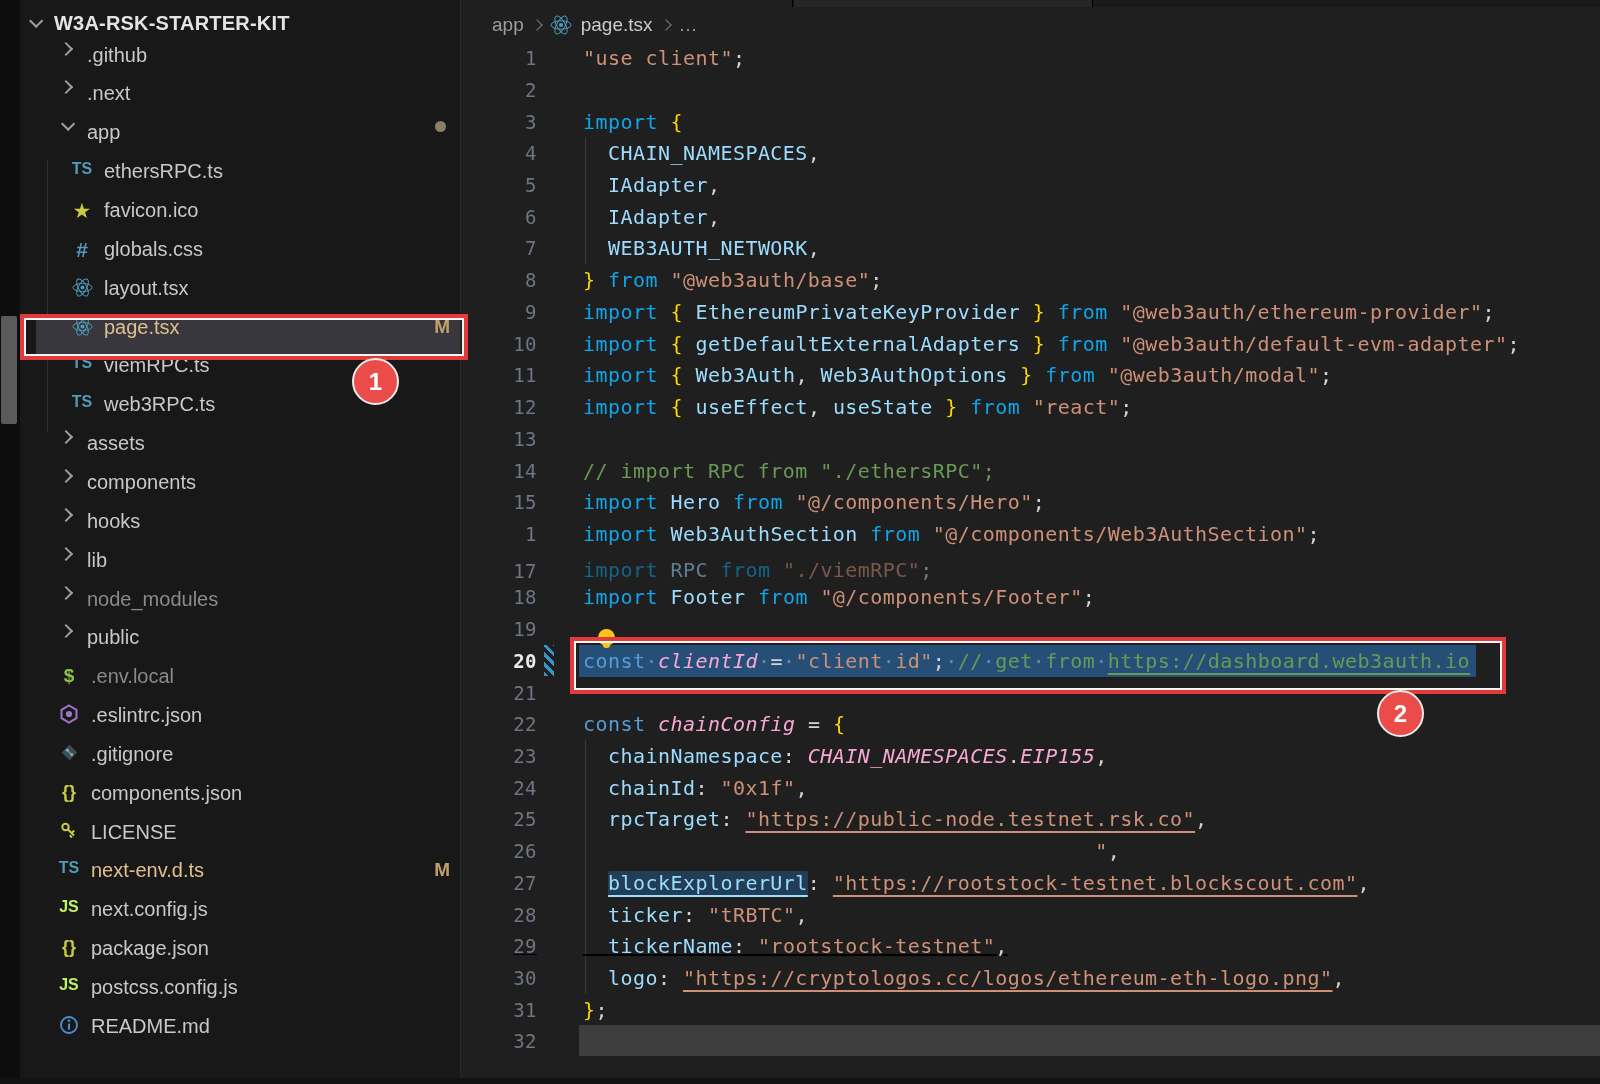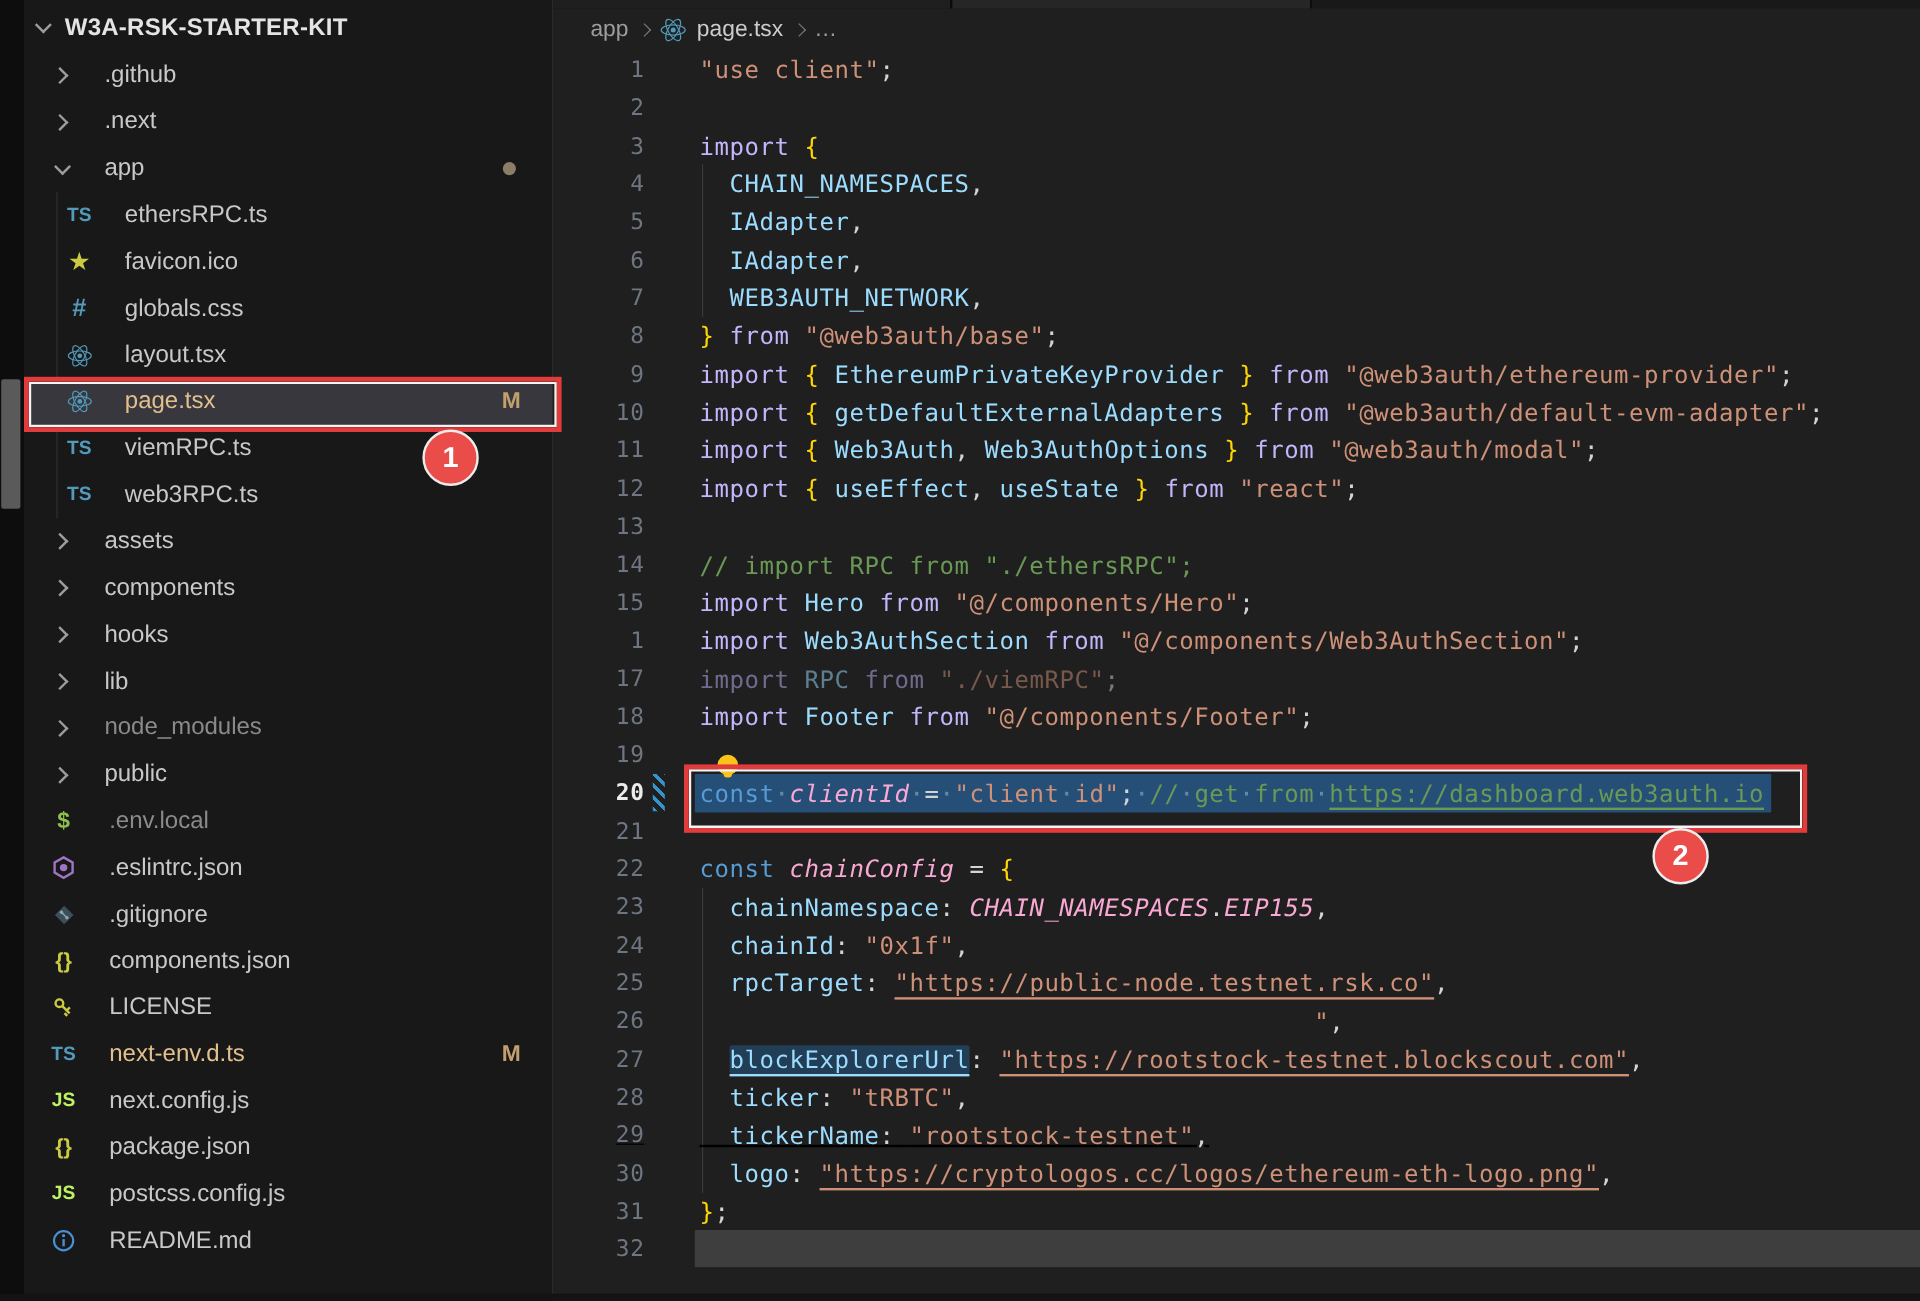--- a/index.html
+++ b/index.html
@@ -7,21 +7,21 @@
   .window {
     position:relative; width:1600px; height:1084px; overflow:hidden;
     background:#1f1f1f; font-family:"Liberation Sans", sans-serif;
   }
   
   .left-col { position:absolute; left:0; top:0; width:20px; height:1084px; background:#0d0d0d; }
   .left-scroll { position:absolute; left:1px; top:316px; width:16px; height:108px; background:#5a5a5a; border-radius:2px; }
   .sidebar { position:absolute; left:20px; top:0; width:440px; height:1084px; background:#181818; }
   .sb-header { position:absolute; left:0; top:6px; width:440px; height:34px; display:flex; align-items:center; padding-left:4px; gap:8px;
     color:#e4e4e4; font-size:20px; font-weight:bold; letter-spacing:.2px; }
-  .tree-row { position:absolute; left:0; width:440px; height:38.8px; display:flex; align-items:center; gap:25px; font-size:20px; color:#c8c8c8; }
+  .tree-row { position:absolute; left:16px; width:440px; height:38.8px; display:flex; align-items:flex-start; gap:9px; font-size:20px; color:#c8c8c8; }
   .tree-row.lvl0 { padding-left:20px; }
   .tree-row.lvl1 { padding-left:33px; }
   .tree-row.sel { background:#37373d; }
   .tree-row .label { white-space:nowrap; }
   .tree-row.dimmed .label { color:#8a8a8a; }
   .tree-row.modified .label { color:#e2c08d; }
   .chev { width:10px; height:10px; border-right:2px solid #9b9ea1; border-bottom:2px solid #9b9ea1; display:inline-block; flex:none; margin:0 7px 0 5px; }
   .chev.right { transform:rotate(-45deg); }
   .chev.down  { transform:rotate(45deg) translateY(-3px); }
   .fico { width:26px; flex:none; display:inline-flex; justify-content:center; align-items:center; font-weight:bold; }
@@ -42,21 +42,21 @@
   .breadcrumb { position:absolute; left:31px; top:12px; height:26px; display:flex; align-items:center; gap:9px; font-size:19px; color:#9d9d9d; }
   .breadcrumb .bc-file { color:#cccccc; }
   .bc-sep { width:8px; height:8px; border-right:1.6px solid #7c7c7c; border-bottom:1.6px solid #7c7c7c; transform:rotate(-45deg); display:inline-block; }
   .code-row { position:absolute; left:0; width:1140px; height:31.72px; display:flex; align-items:center;
     font-family:"DejaVu Sans Mono", monospace; font-size:20px; letter-spacing:.45px; }
   .gutter { display:inline-block; width:76px; text-align:right; flex:none; color:#6d7681; font-size:19px; }
   .gutter.active { color:#ececec; font-weight:bold; }
   .code-text { white-space:pre; margin-left:46px; color:#d4d4d4; }
   .code-text.dim { opacity:.5; }
   .selection { background:#264f78; padding:4px 6px 4px 4px; margin-left:-4px; border-radius:1px; }
-  .tok-kw  { color:#c4b5fd;margin-top:40px; } .tok-kw2 { color:#569cd6; }
+  .tok-kw  { color:#0ea5e9;margin-top:40px; } .tok-kw2 { color:#569cd6; }
   .tok-id  { color:#9cdcfe; } .tok-cst { color:#f9a8d4;font-style:italic; }
   .tok-str { color:#ce9178; }
   .tok-strl{ color:#ce9178; text-decoration:underline; text-underline-offset:5px; }
   .tok-cmt { color:#6a9955; }
   .tok-cmtl{ color:#6a9955; text-decoration:underline; text-underline-offset:5px; }
   .tok-br  { color:#ffd602; } .tok-pun { color:#d4d4d4; } .tok-txt { color:#d4d4d4; }
   .tok-ws  { color:rgba(215,228,240,.38); }
   .tok-hlw { color:#9cdcfe; background:rgba(40,110,175,.38); text-decoration:underline; text-underline-offset:5px; border-radius:2px; }
   .eol-bar { position:absolute; left:118px; top:1025px; width:1022px; height:31px; background:#3e3e3e; }
   .indent-guide { position:absolute; width:1px; background:#3a3a3a; left:124px; }
@@ -329,21 +329,21 @@
           <span class="code-text"><span class="tok-cmt">// import RPC from "./ethersRPC";</span></span>
         </div>
         <div class="code-row" style="top: 486.38px;">
           <span class="gutter">15</span>
           <span class="code-text"><span class="tok-kw">import</span><span class="tok-txt"> </span><span class="tok-id">Hero</span><span class="tok-txt"> </span><span class="tok-kw">from</span><span class="tok-txt"> </span><span class="tok-str">"@/components/Hero"</span><span class="tok-pun">;</span></span>
         </div>
         <div class="code-row" style="top: 518.1px;">
           <span class="gutter">1</span>
           <span class="code-text"><span class="tok-kw">import</span><span class="tok-txt"> </span><span class="tok-id">Web3AuthSection</span><span class="tok-txt"> </span><span class="tok-kw">from</span><span class="tok-txt"> </span><span class="tok-str">"@/components/Web3AuthSection"</span><span class="tok-pun">;</span></span>
         </div>
-        <div class="code-row" style="top: 549.82px;">
+        <div class="code-row" style="top: 549.82px; align-items: flex-end;">
           <span class="gutter">17</span>
           <span class="code-text dim"><span class="tok-kw">import</span><span class="tok-txt"> </span><span class="tok-id">RPC</span><span class="tok-txt"> </span><span class="tok-kw">from</span><span class="tok-txt"> </span><span class="tok-str">"./viemRPC"</span><span class="tok-pun">;</span></span>
         </div>
         <div class="code-row" style="top: 581.54px;">
           <span class="gutter">18</span>
           <span class="code-text"><span class="tok-kw">import</span><span class="tok-txt"> </span><span class="tok-id">Footer</span><span class="tok-txt"> </span><span class="tok-kw">from</span><span class="tok-txt"> </span><span class="tok-str">"@/components/Footer"</span><span class="tok-pun">;</span></span>
         </div>
         <div class="code-row" style="top: 613.26px;">
           <span class="gutter">19</span>
           <span class="code-text"></span>

